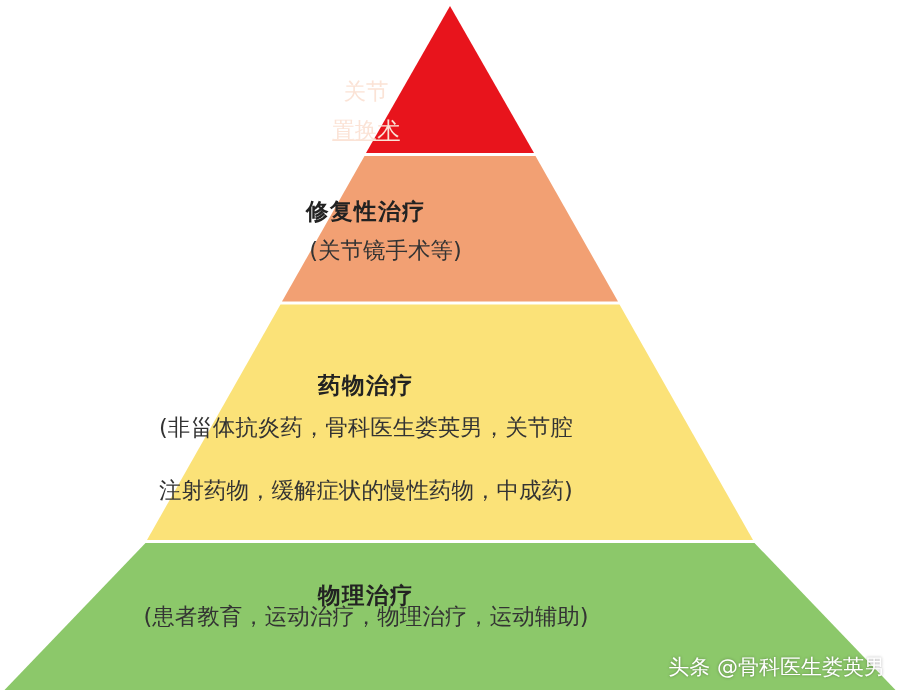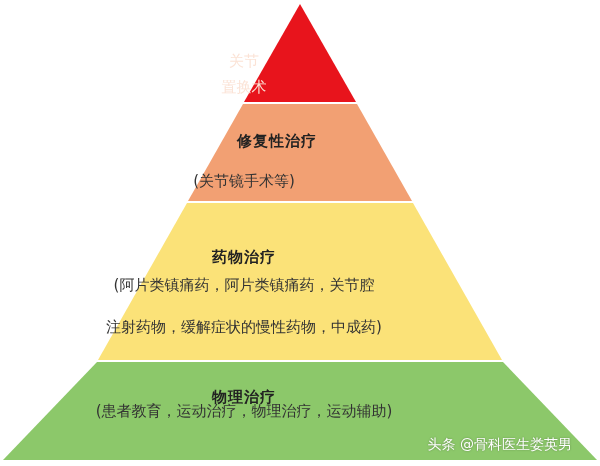--- a/index.html
+++ b/index.html
@@ -2,38 +2,38 @@
 <html><head>
 <meta charset="utf-8">
 <style>
   html,body{margin:0;padding:0;background:#ffffff;}
   body{width:600px;height:466px;position:relative;overflow:hidden;font-family:"DejaVu Sans",sans-serif;}
   svg.pyr{position:absolute;left:0;top:0;}
   .lbl{position:absolute;left:0;width:488px;text-align:center;color:#222;}
   .title{font-weight:bold;font-size:15px;letter-spacing:1px;}
   .desc{font-size:15px;color:#333;}
   .top-t{color:#fbe3d6;font-size:15px;}
-  .wm{position:absolute;right:28px;top:436px;font-size:14px;color:#ffffff;text-shadow:0 0 2px rgba(0,0,0,.35);}
+  .wm{position:absolute;right:10px;top:436px;font-size:14px;color:#ffffff;text-shadow:0 0 2px rgba(0,0,0,.35);}
 </style>
 </head>
 <body>
 
 <svg class="pyr" width="600" height="466">
   <polygon points="300,4 356,102 244,102" fill="#e8141c"></polygon>
   <polygon points="243,104 357,104 412,201 188,201" fill="#f2a073"></polygon>
   <polygon points="187,203 413,203 502,360 98,360" fill="#fbe278"></polygon>
   <polygon points="97,362 503,362 597,460 3,460" fill="#8cc86a"></polygon>
 </svg>
 
 <div class="lbl top-t" style="top:52px;">关节</div>
-<div class="lbl top-t" style="top:78px;">置换术</div>
+<div class="lbl top-t" style="top:78px;text-decoration:underline;">置换术</div>
 
-<div class="lbl title" style="top:132px;padding-left:33px;">修复性治疗</div>
-<div class="lbl desc" style="top:172px;">(关节镜手术等)</div>
+<div class="lbl title" style="top:132px;">修复性治疗</div>
+<div class="lbl desc" style="top:158px;margin-left:13px;">(关节镜手术等)</div>
 
 <div class="lbl title" style="top:248px;">药物治疗</div>
-<div class="lbl desc" style="top:276px;">(阿片类镇痛药，阿片类镇痛药，关节腔</div>
+<div class="lbl desc" style="top:276px;">(非甾体抗炎药，骨科医生娄英男，关节腔</div>
 <div class="lbl desc" style="top:318px;">注射药物，缓解症状的慢性药物，中成药)</div>
 
 <div class="lbl title" style="top:388px;">物理治疗</div>
 <div class="lbl desc" style="top:402px;">(患者教育，运动治疗，物理治疗，运动辅助)</div>
 
 <div class="wm">头条 @骨科医生娄英男</div>
 
 </body></html>

